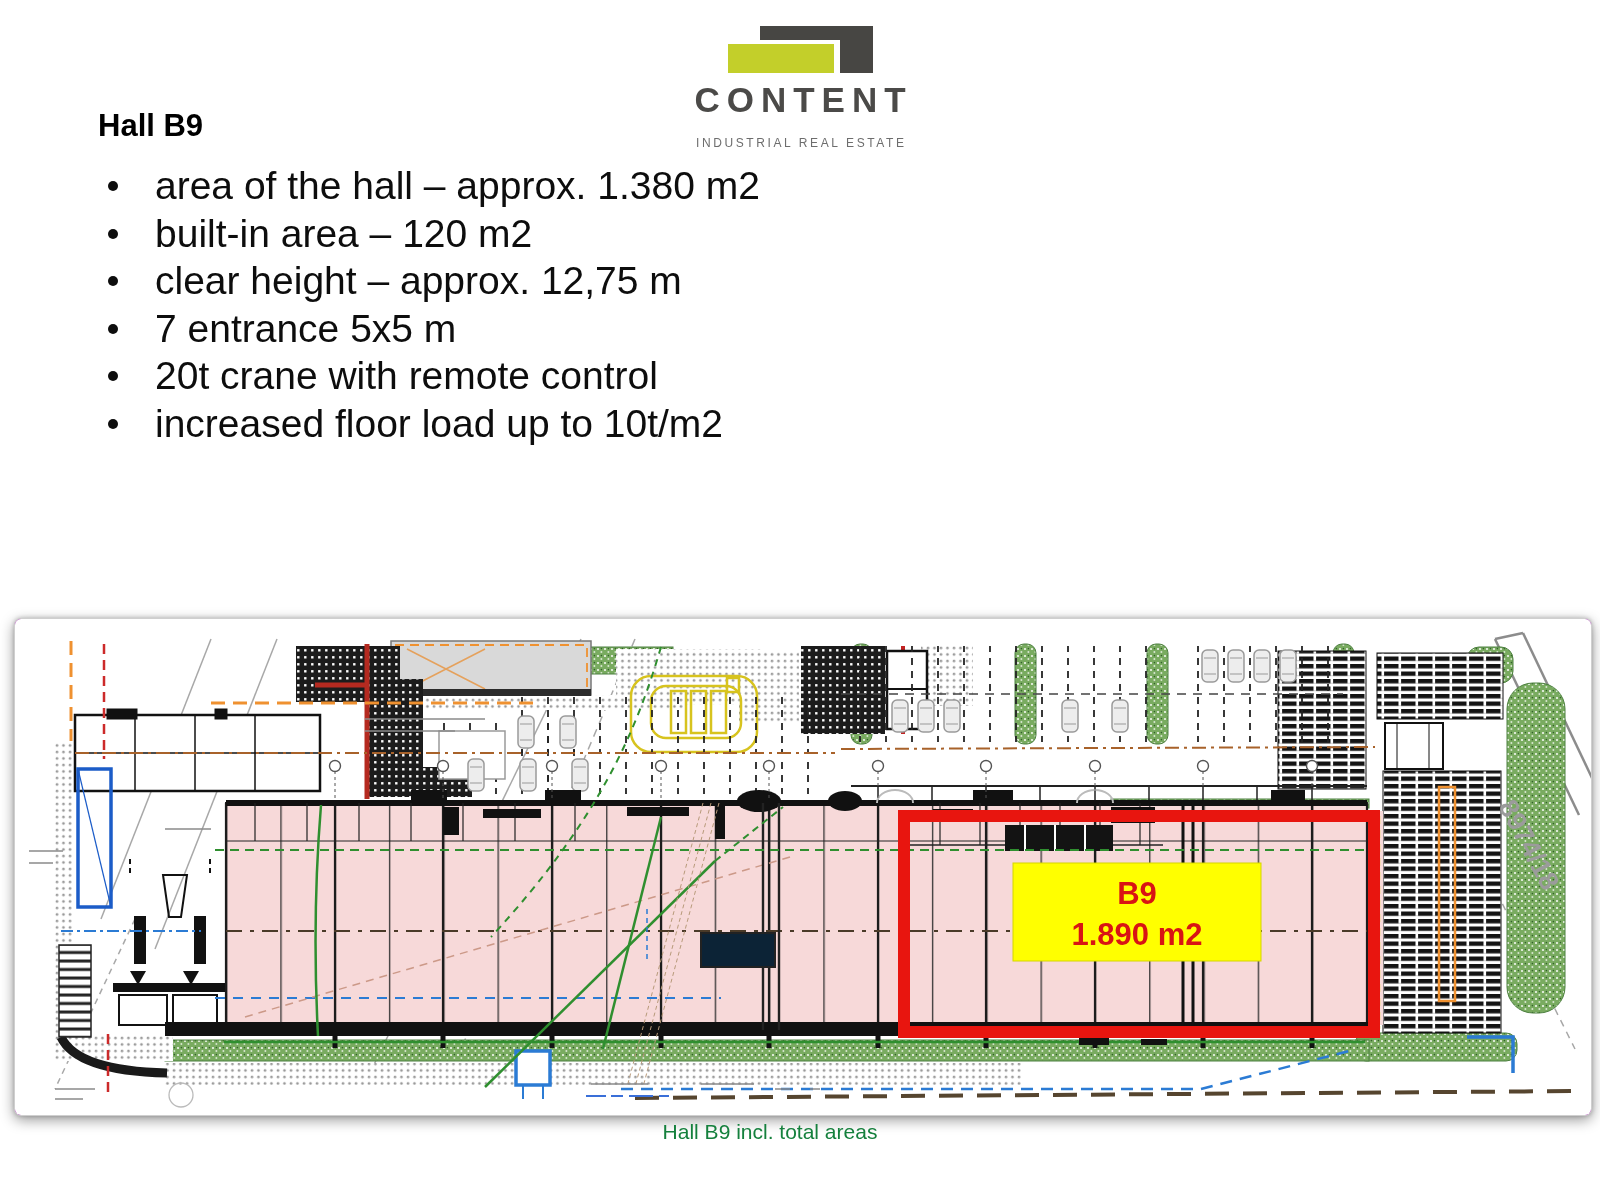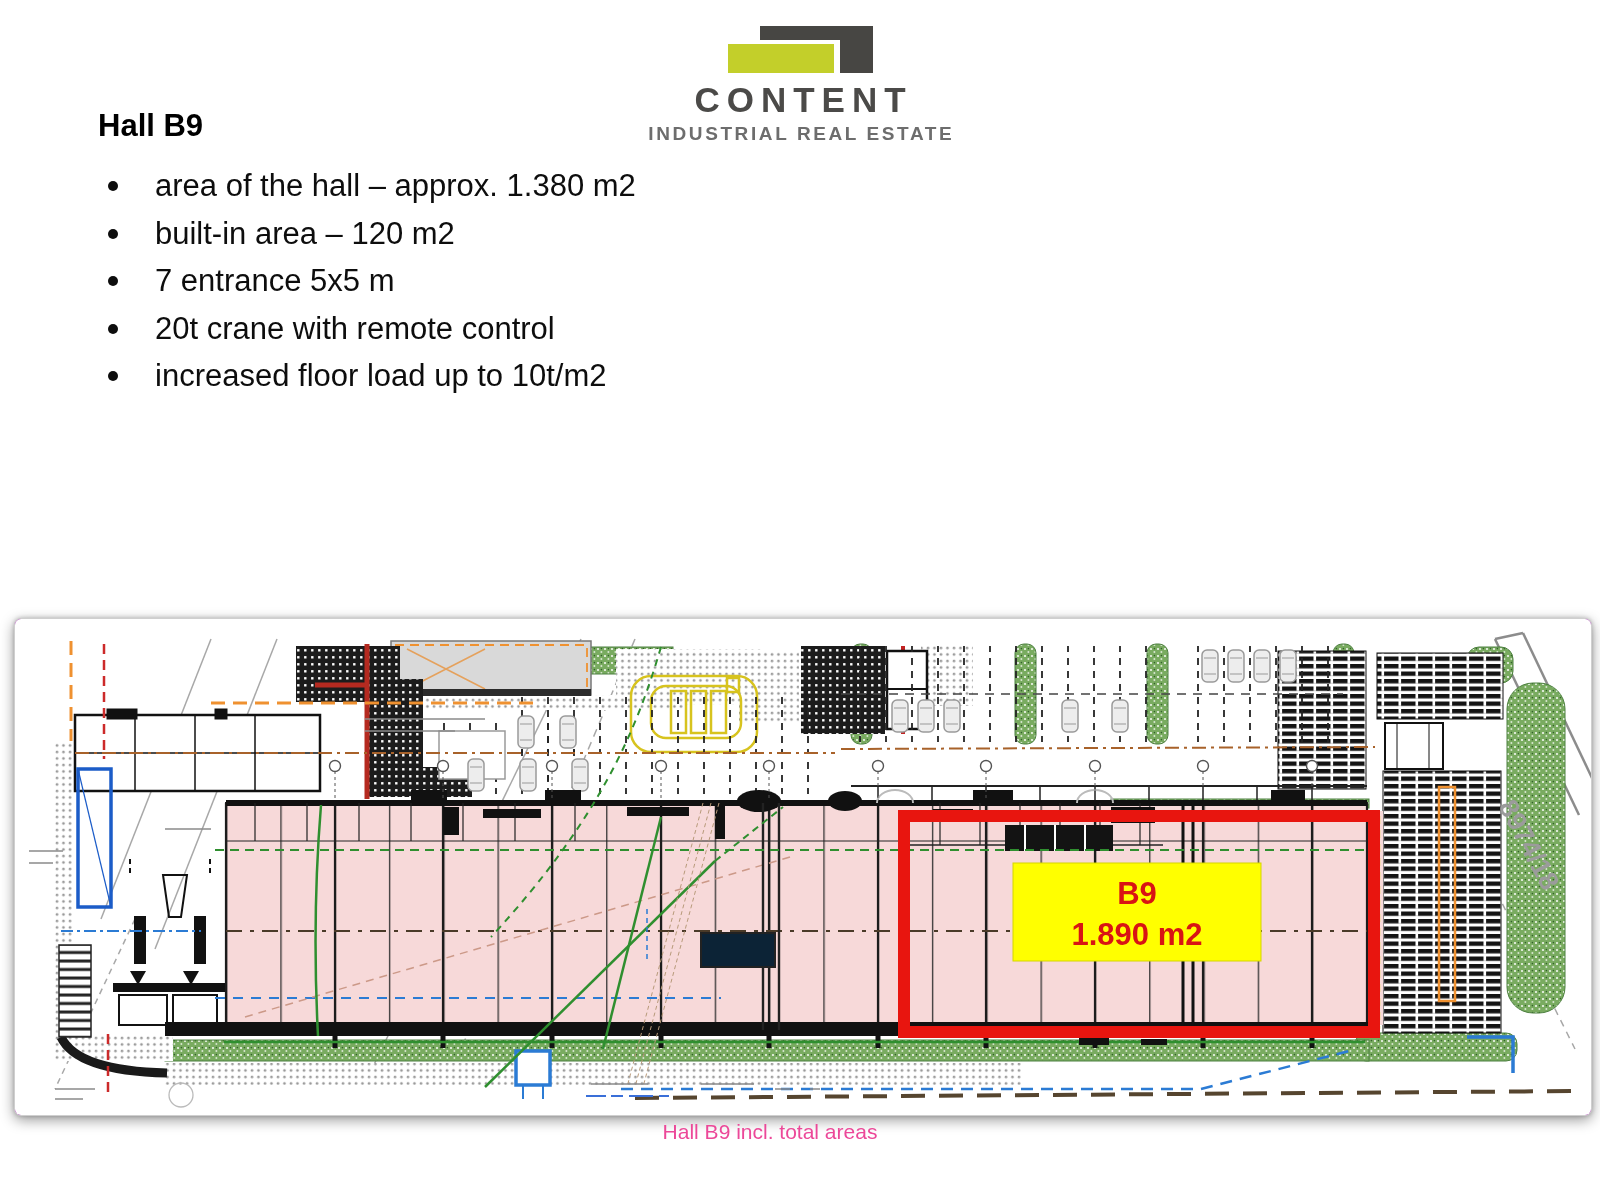--- a/index.html
+++ b/index.html
@@ -2,52 +2,53 @@
 <html><head>
 <meta charset="utf-8">
 <style>
   * { margin:0; padding:0; box-sizing:border-box; }
   html,body { width:1600px; height:1200px; background:#ffffff; font-family:"Liberation Sans", sans-serif; overflow:hidden; }
   .stage { position:relative; width:1600px; height:1200px; background:#fff;padding-left:26px; }
 
   
   .logo { position:absolute; left:0; top:26px; width:1600px; display:flex; flex-direction:column; align-items:center; }
   .logo-name { margin-top:7px; font-size:35px; font-weight:700; letter-spacing:7px; color:#4b4a48; text-indent:7px; }
-  .logo-tagline { margin-top:3px; font-size:19px; font-weight:700; letter-spacing:2.6px; color:#6d6d6d; text-indent:2.6px; }
+  .logo-tagline { margin-top:16px; font-size:12px; font-weight:400; letter-spacing:2.6px; color:#6d6d6d; text-indent:2.6px; }
 
   
   .specs { position:absolute; left:98px; top:108px; width:760px; }
   .specs h1 { font-size:31px; font-weight:700; color:#000; margin-bottom:18px; }
-  .spec-item { position:relative; padding-left:57px; font-size:31px; color:#0d0d0d; line-height:47.5px; }
+  .spec-item { position:relative; padding-left:57px; font-size:39px; color:#0d0d0d; line-height:47.5px; }
   .spec-item::before { content:""; position:absolute; left:10px; top:19px; width:10px; height:10px; border-radius:50%; background:#0d0d0d; }
 
   
   .plan-frame { position:absolute; left:14px; top:618px; width:1578px; height:498px;
     background:#a21caf; border:1px solid #cfcfcf; border-radius:7px;
     box-shadow:0 4px 14px rgba(0,0,0,.40), 0 0 4px rgba(0,0,0,.22); overflow:hidden; }
   .plan-frame svg { display:block; }
-  .caption { position:absolute; left:0; top:1120px; width:1540px; text-align:center; font-size:21px; color:#ec4899; }
+  .caption { position:absolute; left:0; top:1120px; width:1540px; text-align:center; font-size:21px; color:#15803d; }
 </style>
 </head>
 <body>
 <div class="stage">
 
   <header class="logo">
     <svg width="145" height="47" viewBox="0 0 145 47">
       <path d="M32,0 H145 V47 H112 V14 H32 Z" fill="#474643"></path>
       <rect x="0" y="18" width="106" height="29" fill="#c3cf2a"></rect>
     </svg>
     <div class="logo-name">CONTENT</div>
     <div class="logo-tagline">INDUSTRIAL REAL ESTATE</div>
   </header>
 
   <section class="specs">
     <h1>Hall B9</h1>
     <div class="spec-item">area of the hall – approx. 1.380 m2</div>
     <div class="spec-item">built-in area – 120 m2</div>
+    <div class="spec-item">clear height – approx. 12,75 m</div>
     <div class="spec-item">7 entrance 5x5 m</div>
     <div class="spec-item">20t crane with remote control</div>
     <div class="spec-item">increased floor load up to 10t/m2</div>
   </section>
 
   <figure class="plan-frame">
     <svg width="1578" height="498" viewBox="0 0 1578 498">
       <defs>
         <pattern id="pGreen" width="7" height="7" patternUnits="userSpaceOnUse">
           <rect width="7" height="7" fill="#79ab60"></rect>

